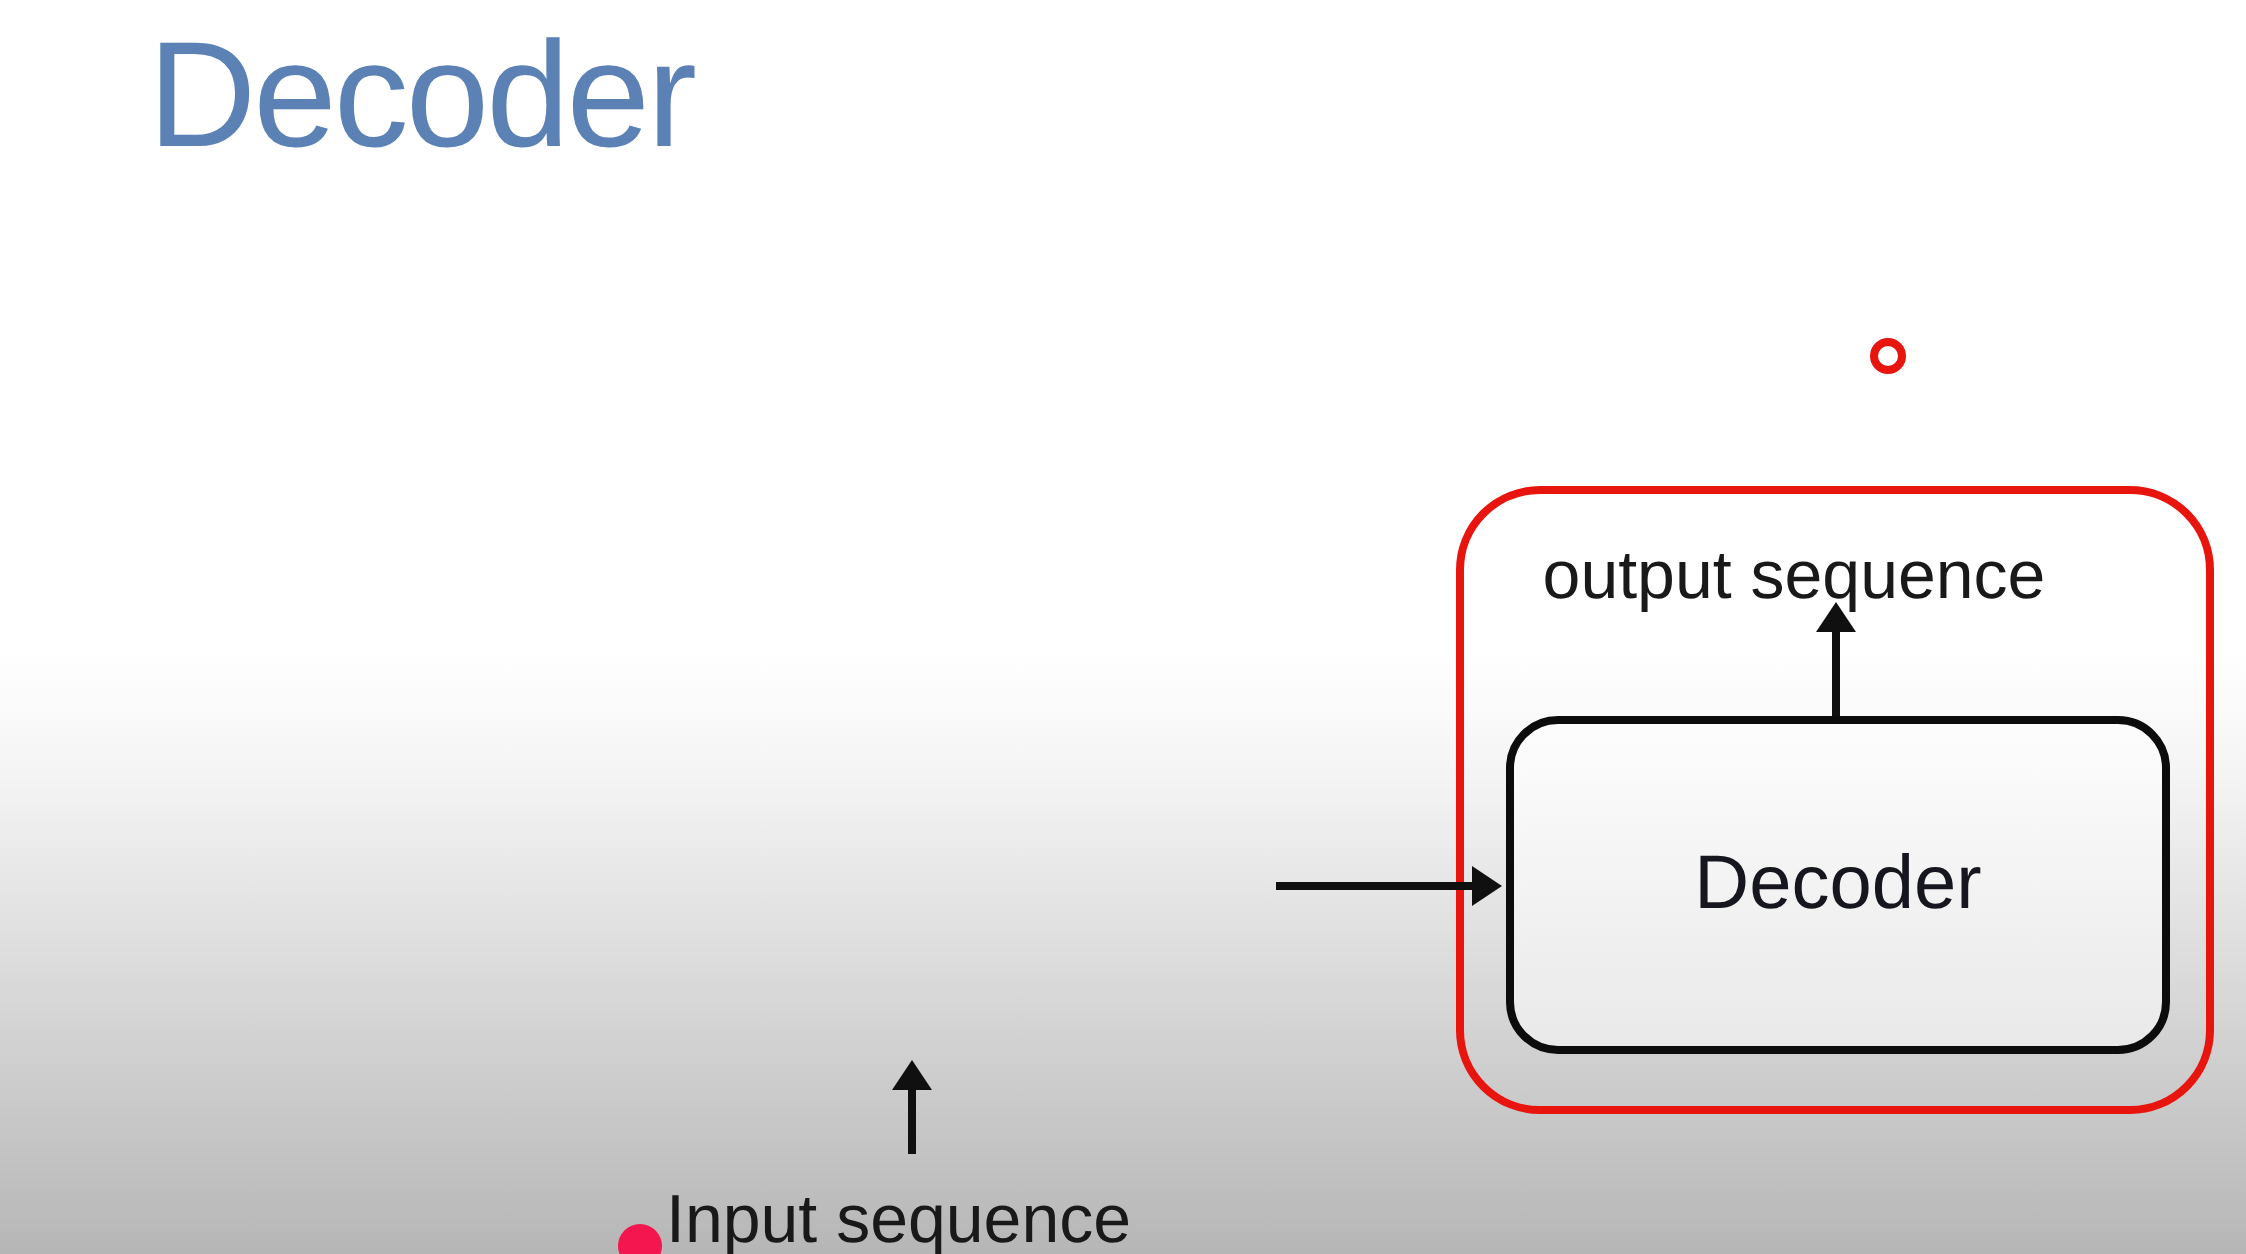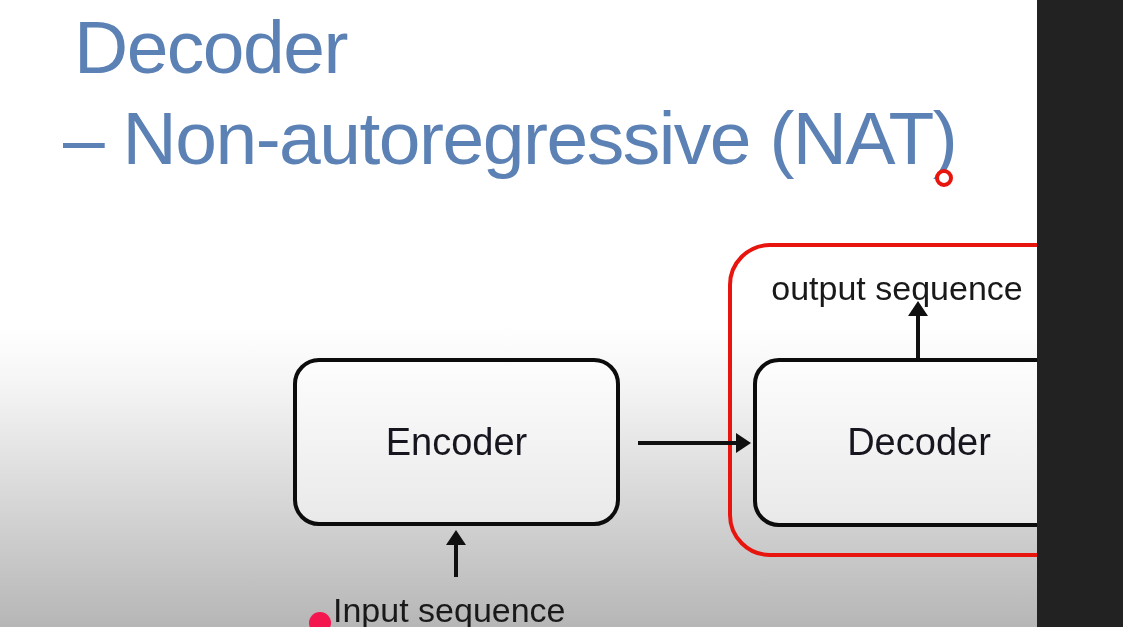--- a/index.html
+++ b/index.html
@@ -2,21 +2,21 @@
 <html style="--title-blue: #5b81b5; --accent-red: #e8150f; --pointer-pink: #f4164f; --box-border: #0c0c0c; --label-text: #191919; --background-bottom: #b6b6b6;"><head>
 <meta charset="utf-8">
 <style>
   html, body { margin: 0; padding: 0; }
   body {
     font-family: "Liberation Sans", sans-serif;
     background: #222;
   }
   .slide {
     position: relative;
-    width: 1037px;
+    width: 1123px;
     height: 627px;
     overflow: hidden;
     background: linear-gradient(180deg, #ffffff 0%, #ffffff 52%, #f4f4f4 62%, #b6b6b6 100%);
   }
 
   
   .title-line {
     position: absolute;
     left: 63px;
     color: var(--title-blue, #5b81b5);
@@ -108,36 +108,32 @@
   }
   .output-label { left: 737px; top: 253px; width: 320px; text-align: center; margin-top: 15px; }
   .input-label  { left: 333px; top: 590px; }
 </style>
 </head>
 <body>
 
 <div class="slide">
 
   <div class="title-line title-line-1">Decoder</div>
-  <div class="title-line title-line-2">– Non-autoregressive (NAT)</div>
 
   <div class="pointer-ring"></div>
 
   <div class="highlight-rect"></div>
 
   <div class="seq-label output-label">output sequence</div>
 
   <div>
     <div class="arrow-line out-arrow-line"></div>
     <div class="arrow-head out-arrow-head"></div>
   </div>
 
-  <div class="node-box encoder-box">
-    <span>Encoder</span>
-  </div>
 
   <div class="node-box decoder-box">
     <span>Decoder</span>
   </div>
 
   <div>
     <div class="arrow-line h-arrow-line"></div>
     <div class="arrow-head h-arrow-head"></div>
   </div>
 

